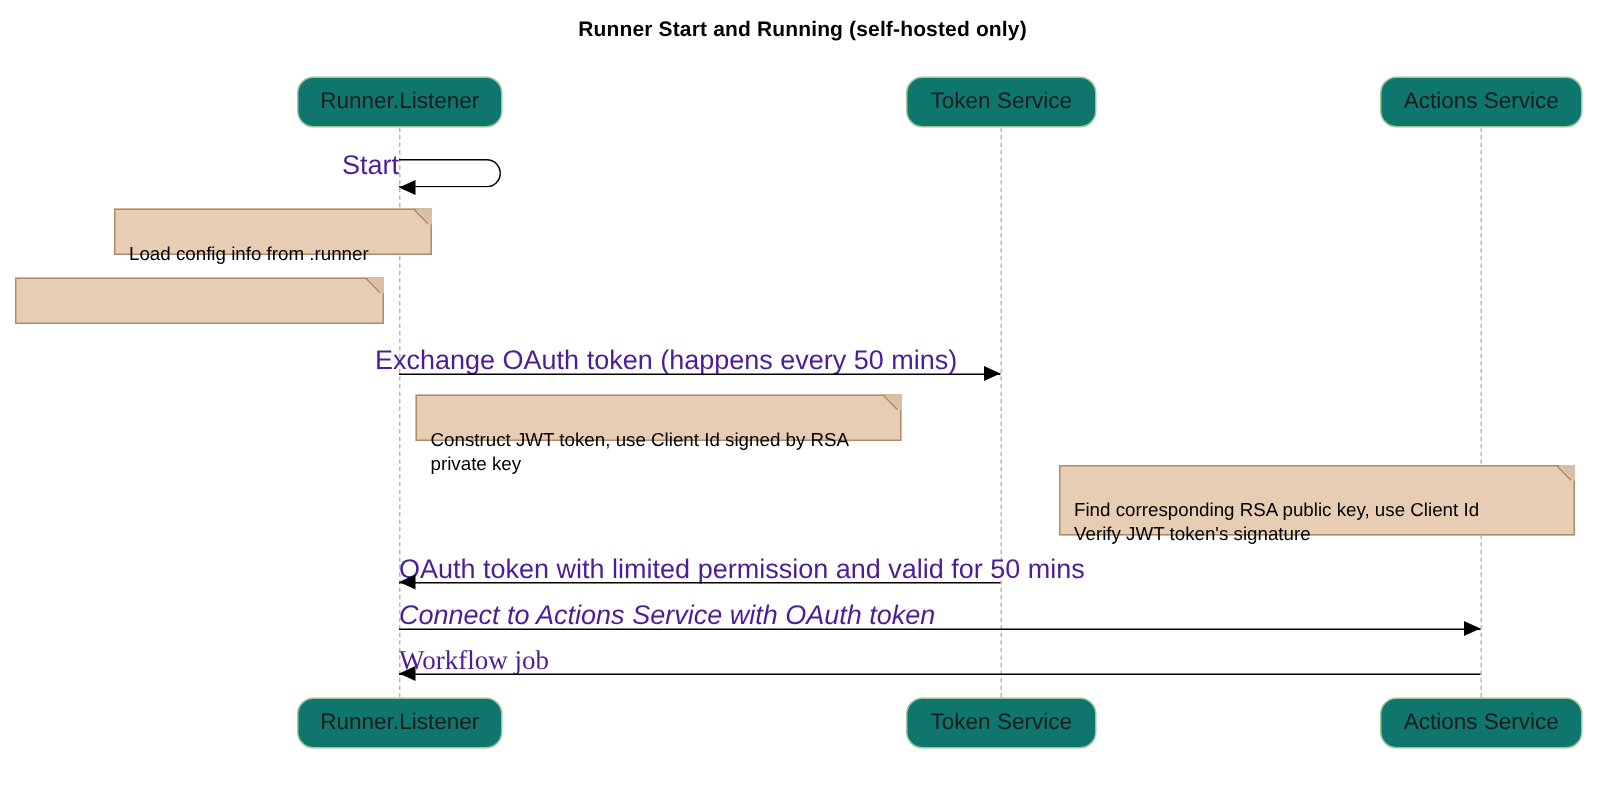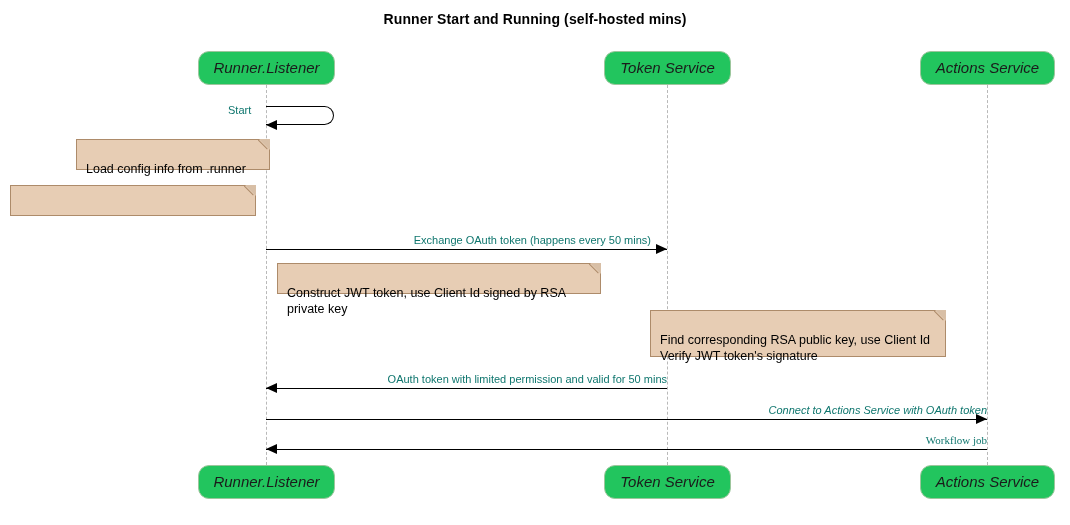--- a/index.html
+++ b/index.html
@@ -34,30 +34,29 @@
   
   .lifeline {
     position: absolute;
     width: 0;
     border-left: 1px dashed #b9b9b9;
   }
   
   .participant {
     position: absolute;
     box-sizing: border-box;
-    background: #22c55e;
+    background: #0f766e;
     border: 1px solid #9cc69c;
     border-radius: 11px;
     height: 34px;
     line-height: 32px;
     text-align: center;
     font-size: 15px;
     color: #1b1b1b;
     white-space: nowrap;
-    font-style: italic;
   }
   
   .note {
     position: absolute;
     box-sizing: border-box;
     background: #e7cdb4;
     border: 1px solid #ad8b6a;
     font-size: 12.5px;
     color: #000000;
     padding: 5px 9px 5px 9px;
@@ -93,24 +92,24 @@
     transform-origin: left top;
   }
   
   .msg-line {
     position: absolute;
     height: 0;
     border-top: 1.5px solid #000000;
   }
   .msg-label {
     position: absolute;
-    font-size: 11px;
-    color: #0f766e;
+    font-size: 18px;
+    color: #4c1d95;
     white-space: nowrap;
-    text-align: right;
+    text-align: left;
     line-height: 14px;
   }
   .arrow-right, .arrow-left {
     position: absolute;
     width: 0;
     height: 0;
     border-top: 5px solid transparent;
     border-bottom: 5px solid transparent;
   }
   .arrow-right { border-left: 11px solid #000000; }
@@ -123,60 +122,60 @@
     border-left: none;
     border-top-right-radius: 10px;
     border-bottom-right-radius: 10px;
   }
 </style>
 </head>
 <body>
 
 <div id="diagram">
 
-  <div class="diagram-title">Runner Start and Running (self-hosted mins)</div>
+  <div class="diagram-title">Runner Start and Running (self-hosted only)</div>
 
   <div class="lifeline" style="left:266px; top:85px; height:380px;"></div>
   <div class="lifeline" style="left:667px; top:85px; height:380px;"></div>
   <div class="lifeline" style="left:987px; top:85px; height:380px;"></div>
 
   <div class="participant" style="left:198px; top:51px; width:137px;">Runner.Listener</div>
   <div class="participant" style="left:604px; top:51px; width:127px;">Token Service</div>
   <div class="participant" style="left:920px; top:51px; width:135px;">Actions Service</div>
 
   <div class="participant" style="left:198px; top:465px; width:137px;">Runner.Listener</div>
   <div class="participant" style="left:604px; top:465px; width:127px;">Token Service</div>
   <div class="participant" style="left:920px; top:465px; width:135px;">Actions Service</div>
 
   <div class="msg-label" style="left:228px; top:103px;">Start</div>
   <div class="selfloop" style="left:266px; top:106px; width:68px; height:19px;"></div>
   <div class="arrow-left" style="left:266px; top:120px;"></div>
 
-  <div class="note" style="left:76px; top:139px; width:194px; height:31px;">
+  <div class="note" style="left:76px; top:139px; width:212px; height:31px;">
     <span>Load config info from .runner</span>
     <span class="fold"></span>
     <span class="fold-edge"></span>
   </div>
 
   <div class="note" style="left:10px; top:185px; width:246px; height:31px;">
     <span class="fold"></span>
     <span class="fold-edge"></span>
   </div>
 
   <div class="msg-label" style="left:250px; top:233px; width:401px;">Exchange OAuth token (happens every 50 mins)</div>
   <div class="msg-line" style="left:266px; top:249px; width:401px;"></div>
   <div class="arrow-right" style="left:656px; top:244px;"></div>
 
   <div class="note" style="left:277px; top:263px; width:324px; height:31px;">
     <span>Construct JWT token, use Client Id signed by RSA private key</span>
     <span class="fold"></span>
     <span class="fold-edge"></span>
   </div>
 
-  <div class="note" style="left:650px; top:310px; width:296px; height:47px;">
+  <div class="note" style="left:706px; top:310px; width:344px; height:47px;">
     <span>Find corresponding RSA public key, use Client Id
 Verify JWT token's signature</span>
     <span class="fold"></span>
     <span class="fold-edge"></span>
   </div>
 
   <div class="msg-label" style="left:266px; top:372px; width:401px;">OAuth token with limited permission and valid for 50 mins</div>
   <div class="msg-line" style="left:266px; top:388px; width:401px;"></div>
   <div class="arrow-left" style="left:266px; top:383px;"></div>
 

